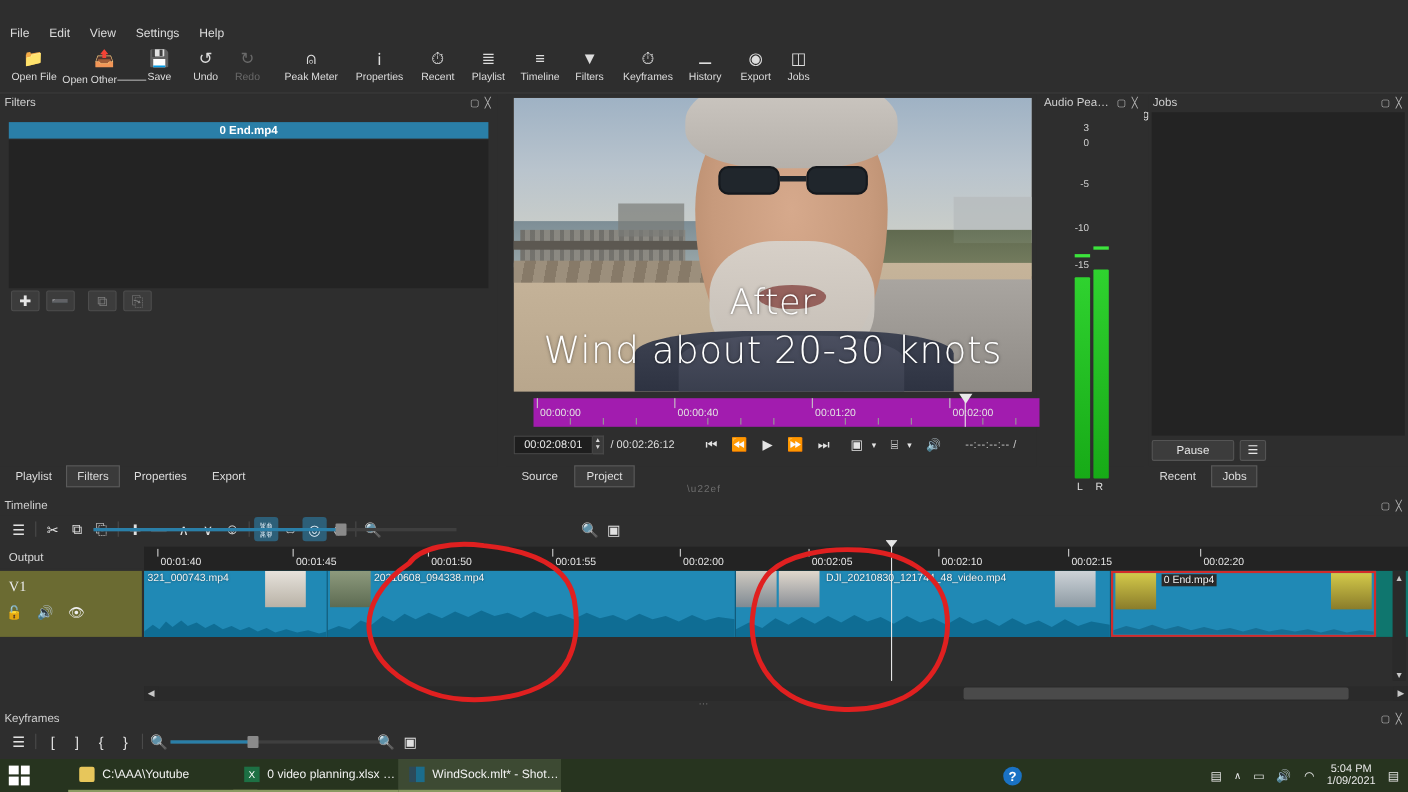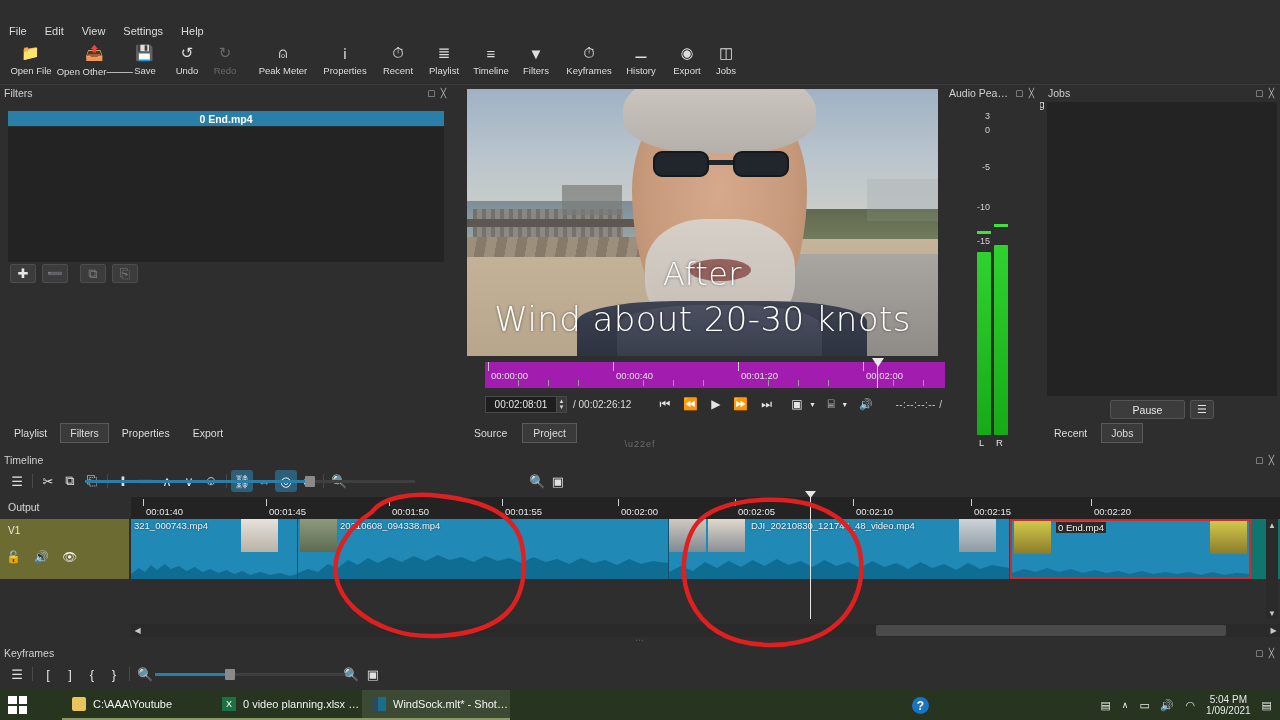--- a/index.html
+++ b/index.html
@@ -123,21 +123,21 @@
   .vid-text.l2 { top:210px; font-size:34px; }
 
   .ruler { position:absolute; left:485px; top:362px; width:471px; height:26px; background:#a21caf; }
   .ruler .tickmaj { position:absolute; top:0; width:1px; height:9px; background:#c8c8c8; }
   .ruler .tickmin { position:absolute; top:18px; width:1px; height:6px; background:#9a9a9a; }
   .ruler .rl { position:absolute; top:8px; font-size:9.5px; color:#e2e2e2; }
   .playhead-p { position:absolute; left:872px; top:358px; width:0; height:0;
     border-left:6px solid transparent; border-right:6px solid transparent; border-top:9px solid #e8e8e8; }
   .playhead-pl { position:absolute; left:877px; top:362px; width:1px; height:26px; background:#e8e8e8; }
 
-  .transport { position:absolute; left:467px; top:393px; width:475px; height:22px; display:flex; align-items:center;margin-left:18px; }
+  .transport { position:absolute; left:467px; top:393px; width:475px; height:22px; display:flex; align-items:center; }
   .tc-box { width:72px; height:17px; background:#1e1e1e; border:1px solid #4a4a4a; color:#e8e8e8;
     font-size:10px; display:flex; align-items:center; justify-content:center; }
   .spin { width:10px; height:17px; background:#3a3a3a; border:1px solid #4a4a4a; border-left:none;
     display:flex; flex-direction:column; align-items:center; justify-content:center;
     font-size:6px; line-height:6px; color:#d8d8d8; }
   .tc-total { font-size:10px; color:#dedede; margin-left:6px; }
   .tp-icons { display:flex; align-items:center; gap:13px; margin-left:28px; color:#e4e4e4; font-size:12px;}
   .tc-right { margin-left:22px; font-size:10px; color:#c8c8c8; letter-spacing:.5px;}
 
   .srcproj { position:absolute; left:463px; top:423px; display:flex; gap:4px; }
@@ -148,41 +148,41 @@
   .peak { position:absolute; left:945px; top:86px; width:95px; height:338px; background:#2e2e2e;}
   .meter-area { position:absolute; left:948px; top:104px; width:90px; height:310px; }
   .sc { position:absolute; right:48px; font-size:9px; color:#d2d2d2; text-align:right; width:22px;}
   .bar { position:absolute; width:14px; background:linear-gradient(#2fd22f,#17aa17); border-radius:1px;}
   .barpeak { position:absolute; width:14px; height:3px; background:#3ce43c; }
   .chlabel { position:absolute; top:333px; font-size:9.5px; color:#e0e0e0; }
 
   
   .jobs { position:absolute; left:1044px; top:86px; width:236px; height:338px; background:#2e2e2e; }
   .jobs-list { position:absolute; left:1047px; top:102px; width:230px; height:294px; background:#232323; }
-  .jobs-foot { position:absolute; left:1047px; top:400px; width:230px; height:19px; display:flex; gap:5px;justify-content:center;}
+  .jobs-foot { position:absolute; left:1047px; top:400px; width:230px; height:19px; display:flex; gap:5px;}
   .jbtn { width:75px; height:19px; background:#3c3c3c; border:1px solid #545454; color:#e6e6e6;
     font-size:10.5px; display:flex; align-items:center; justify-content:center; border-radius:2px;}
   .jbtn.sq { width:24px; font-size:11px;}
   .jobs-tabs { position:absolute; left:1044px; top:423px; display:flex; gap:4px;}
 
   
   .tl-title { position:absolute; left:0; top:452px; width:1280px; height:15px; }
   .tl-toolbar { position:absolute; left:0; top:469px; width:1280px; height:24px;
     background:#2e2e2e; display:flex; align-items:center; padding-left:6px; gap:0px; }
   .tlb { width:22px; height:22px; display:flex; align-items:center; justify-content:center;
     color:#e0e0e0; font-size:13px; }
   .tlb.on { background:#2d5f78; border-radius:3px; color:#eaf6ff; }
   .tlsep { width:1px; height:14px; background:#4a4a4a; margin:0 4px; }
   .zslider { position:absolute; left:85px; top:480px; width:330px; height:3px; background:#3f3f3f;}
   .zfill { position:absolute; left:0; top:0; width:225px; height:3px; background:#2a7fa8;}
   .zknob { position:absolute; left:220px; top:-4px; width:10px; height:11px; background:#8a8a8a; border-radius:1px;}
   .out-lbl { position:absolute; left:0; top:497px; width:131px; height:20px; background:#2e2e2e;
     display:flex; align-items:center; padding-left:8px; font-size:10.5px; color:#d8d8d8;}
   .v1-head { position:absolute; left:0; top:519px; width:129px; height:60px; background:#6b6b32;}
-  .v1-name { position:absolute; left:8px; top:6px; font-size:10px; color:#eaeaea;}
+  .v1-name { position:absolute; left:8px; top:6px; font-size:13px; color:#eaeaea;font-family:Liberation Serif, serif;}
   .v1-icons { position:absolute; left:6px; top:31px; display:flex; gap:13px; color:#f0f0f0; font-size:12px;}
 
   .tl-ruler { position:absolute; left:131px; top:497px; width:1149px; height:22px; background:#232323;}
   .tl-ruler .tm { position:absolute; top:2px; width:1px; height:7px; background:#cfcfcf;}
   .tl-ruler .tl-l { position:absolute; top:9px; font-size:9.5px; color:#e6e6e6;}
 
   .tl-tracks { position:absolute; left:131px; top:519px; width:1149px; height:60px; background:#0f766e;}
   .clip { position:absolute; top:0; height:60px; background:#2089b5; overflow:hidden;
      border-right:1px solid #10526e; }
   .clip .cname { position:absolute; left:3px; top:1px; font-size:9.5px; color:#f2f2f2;

